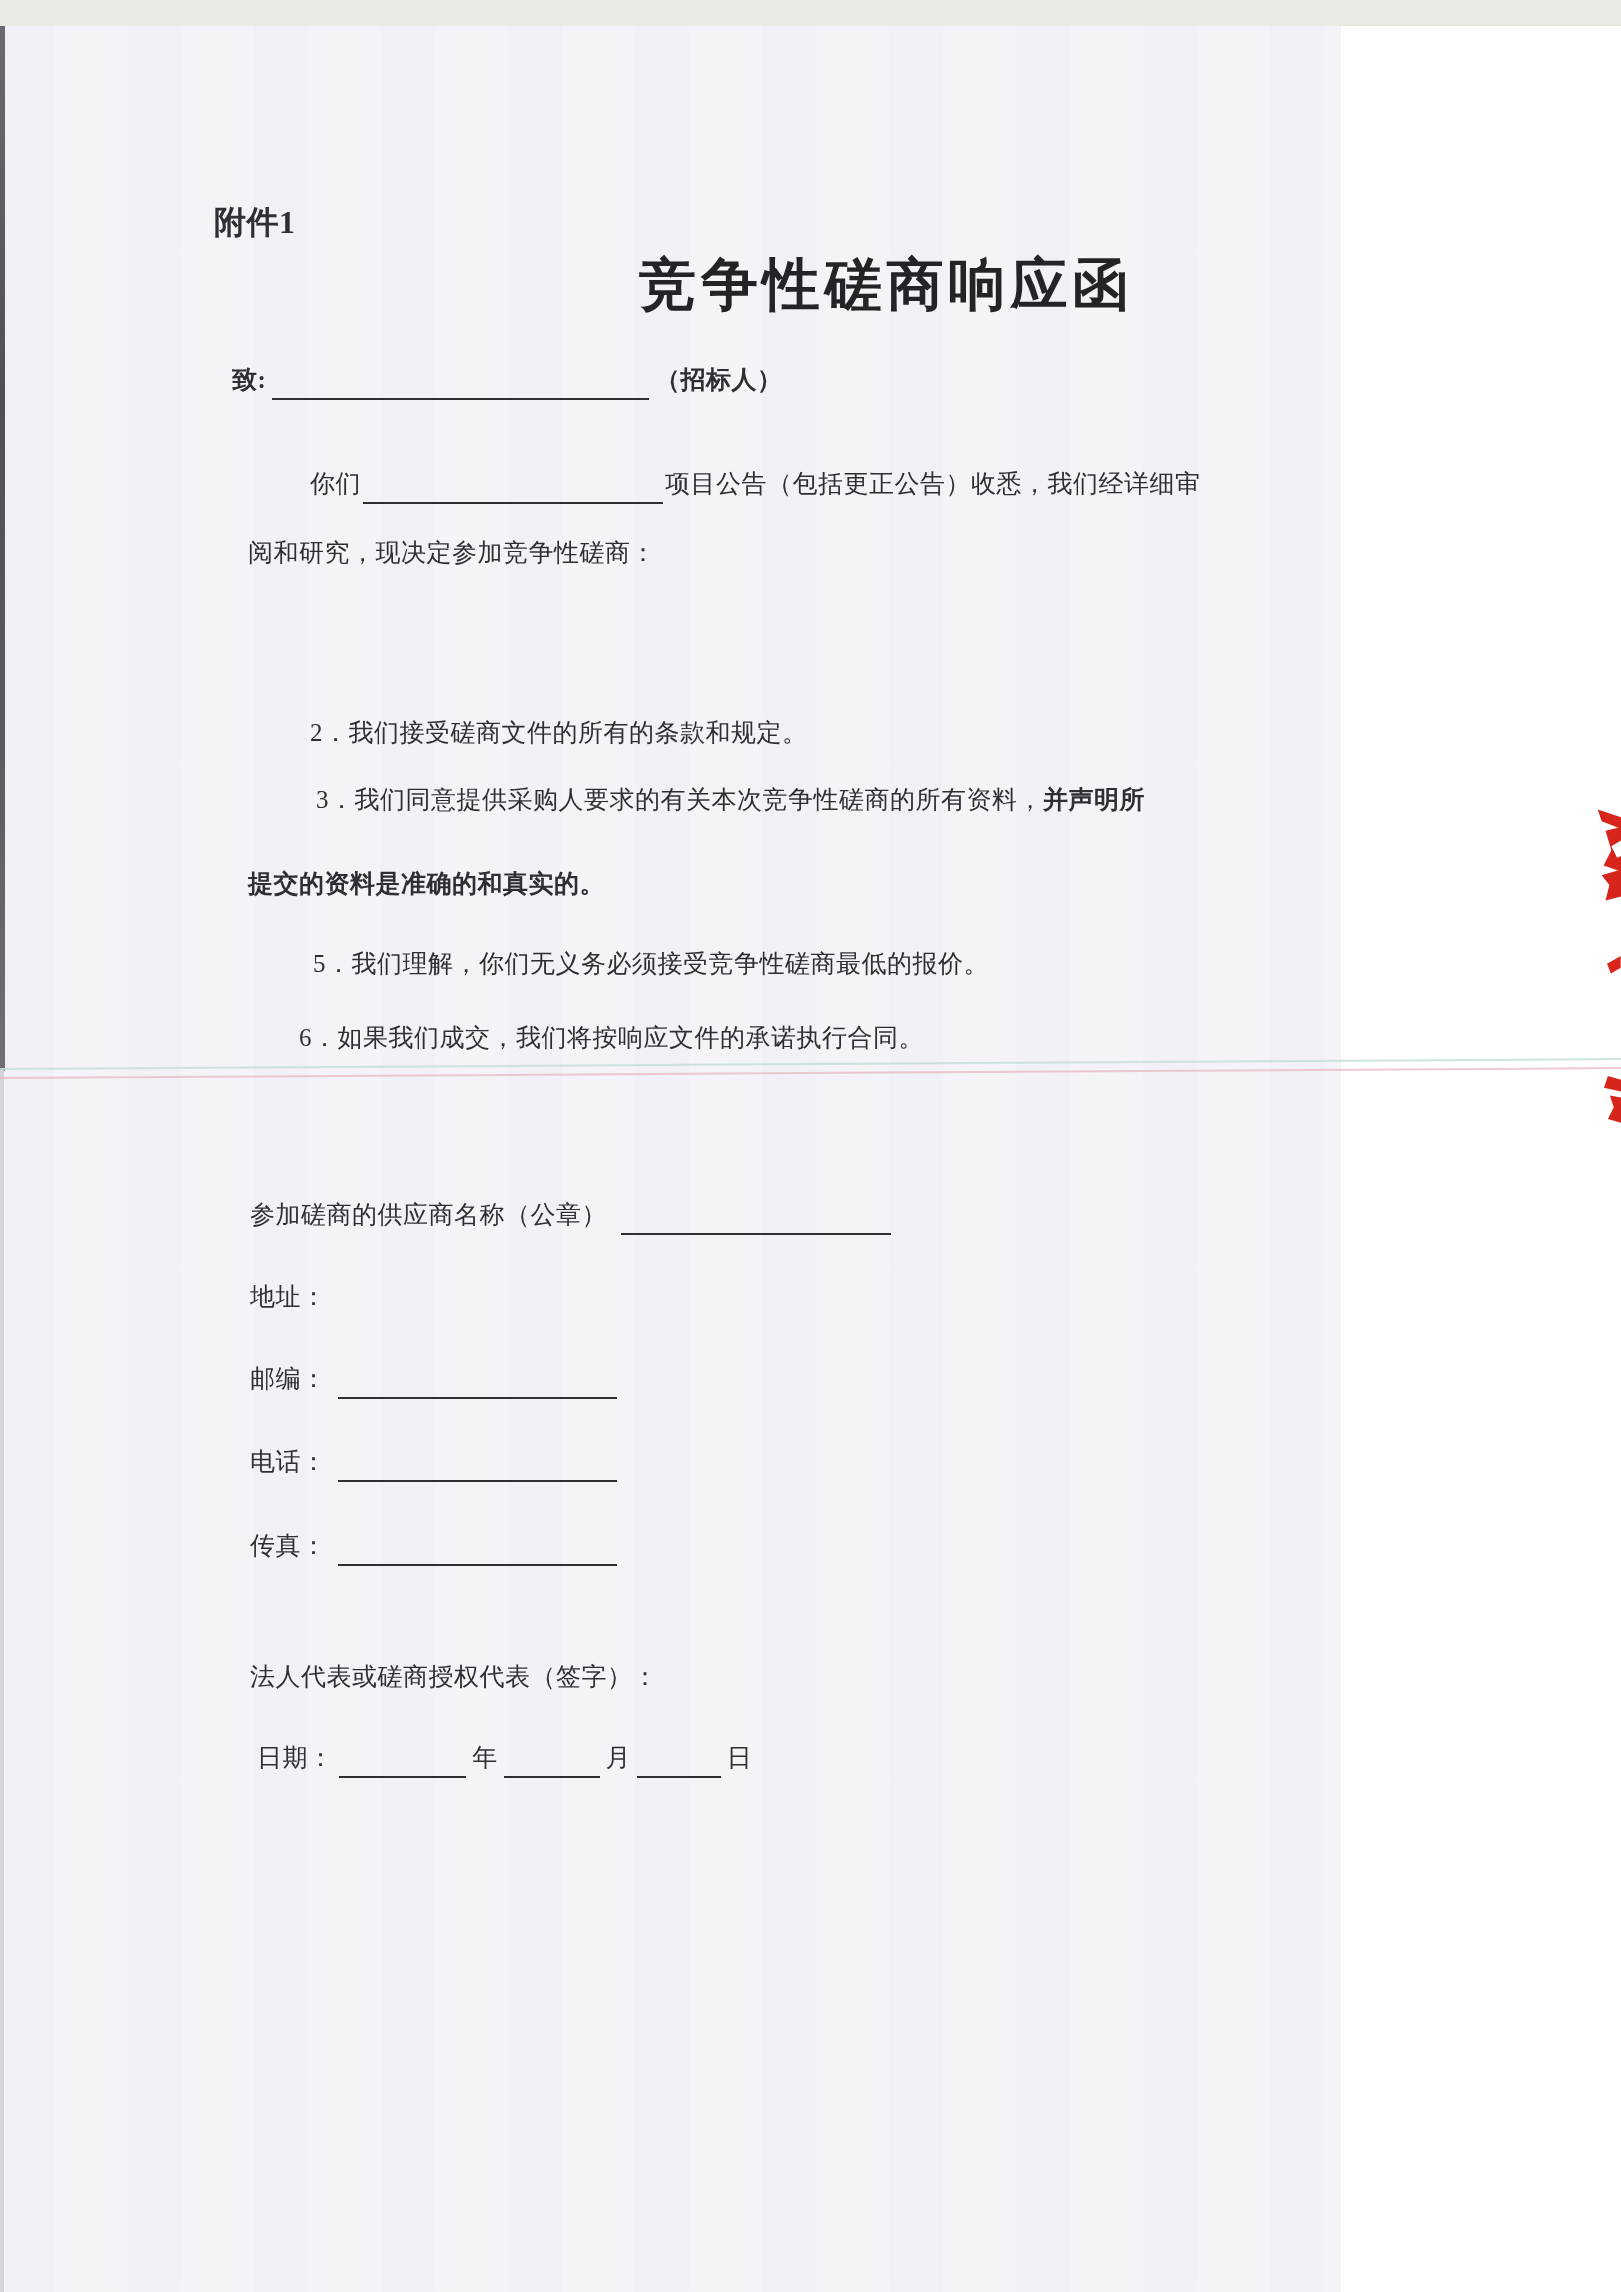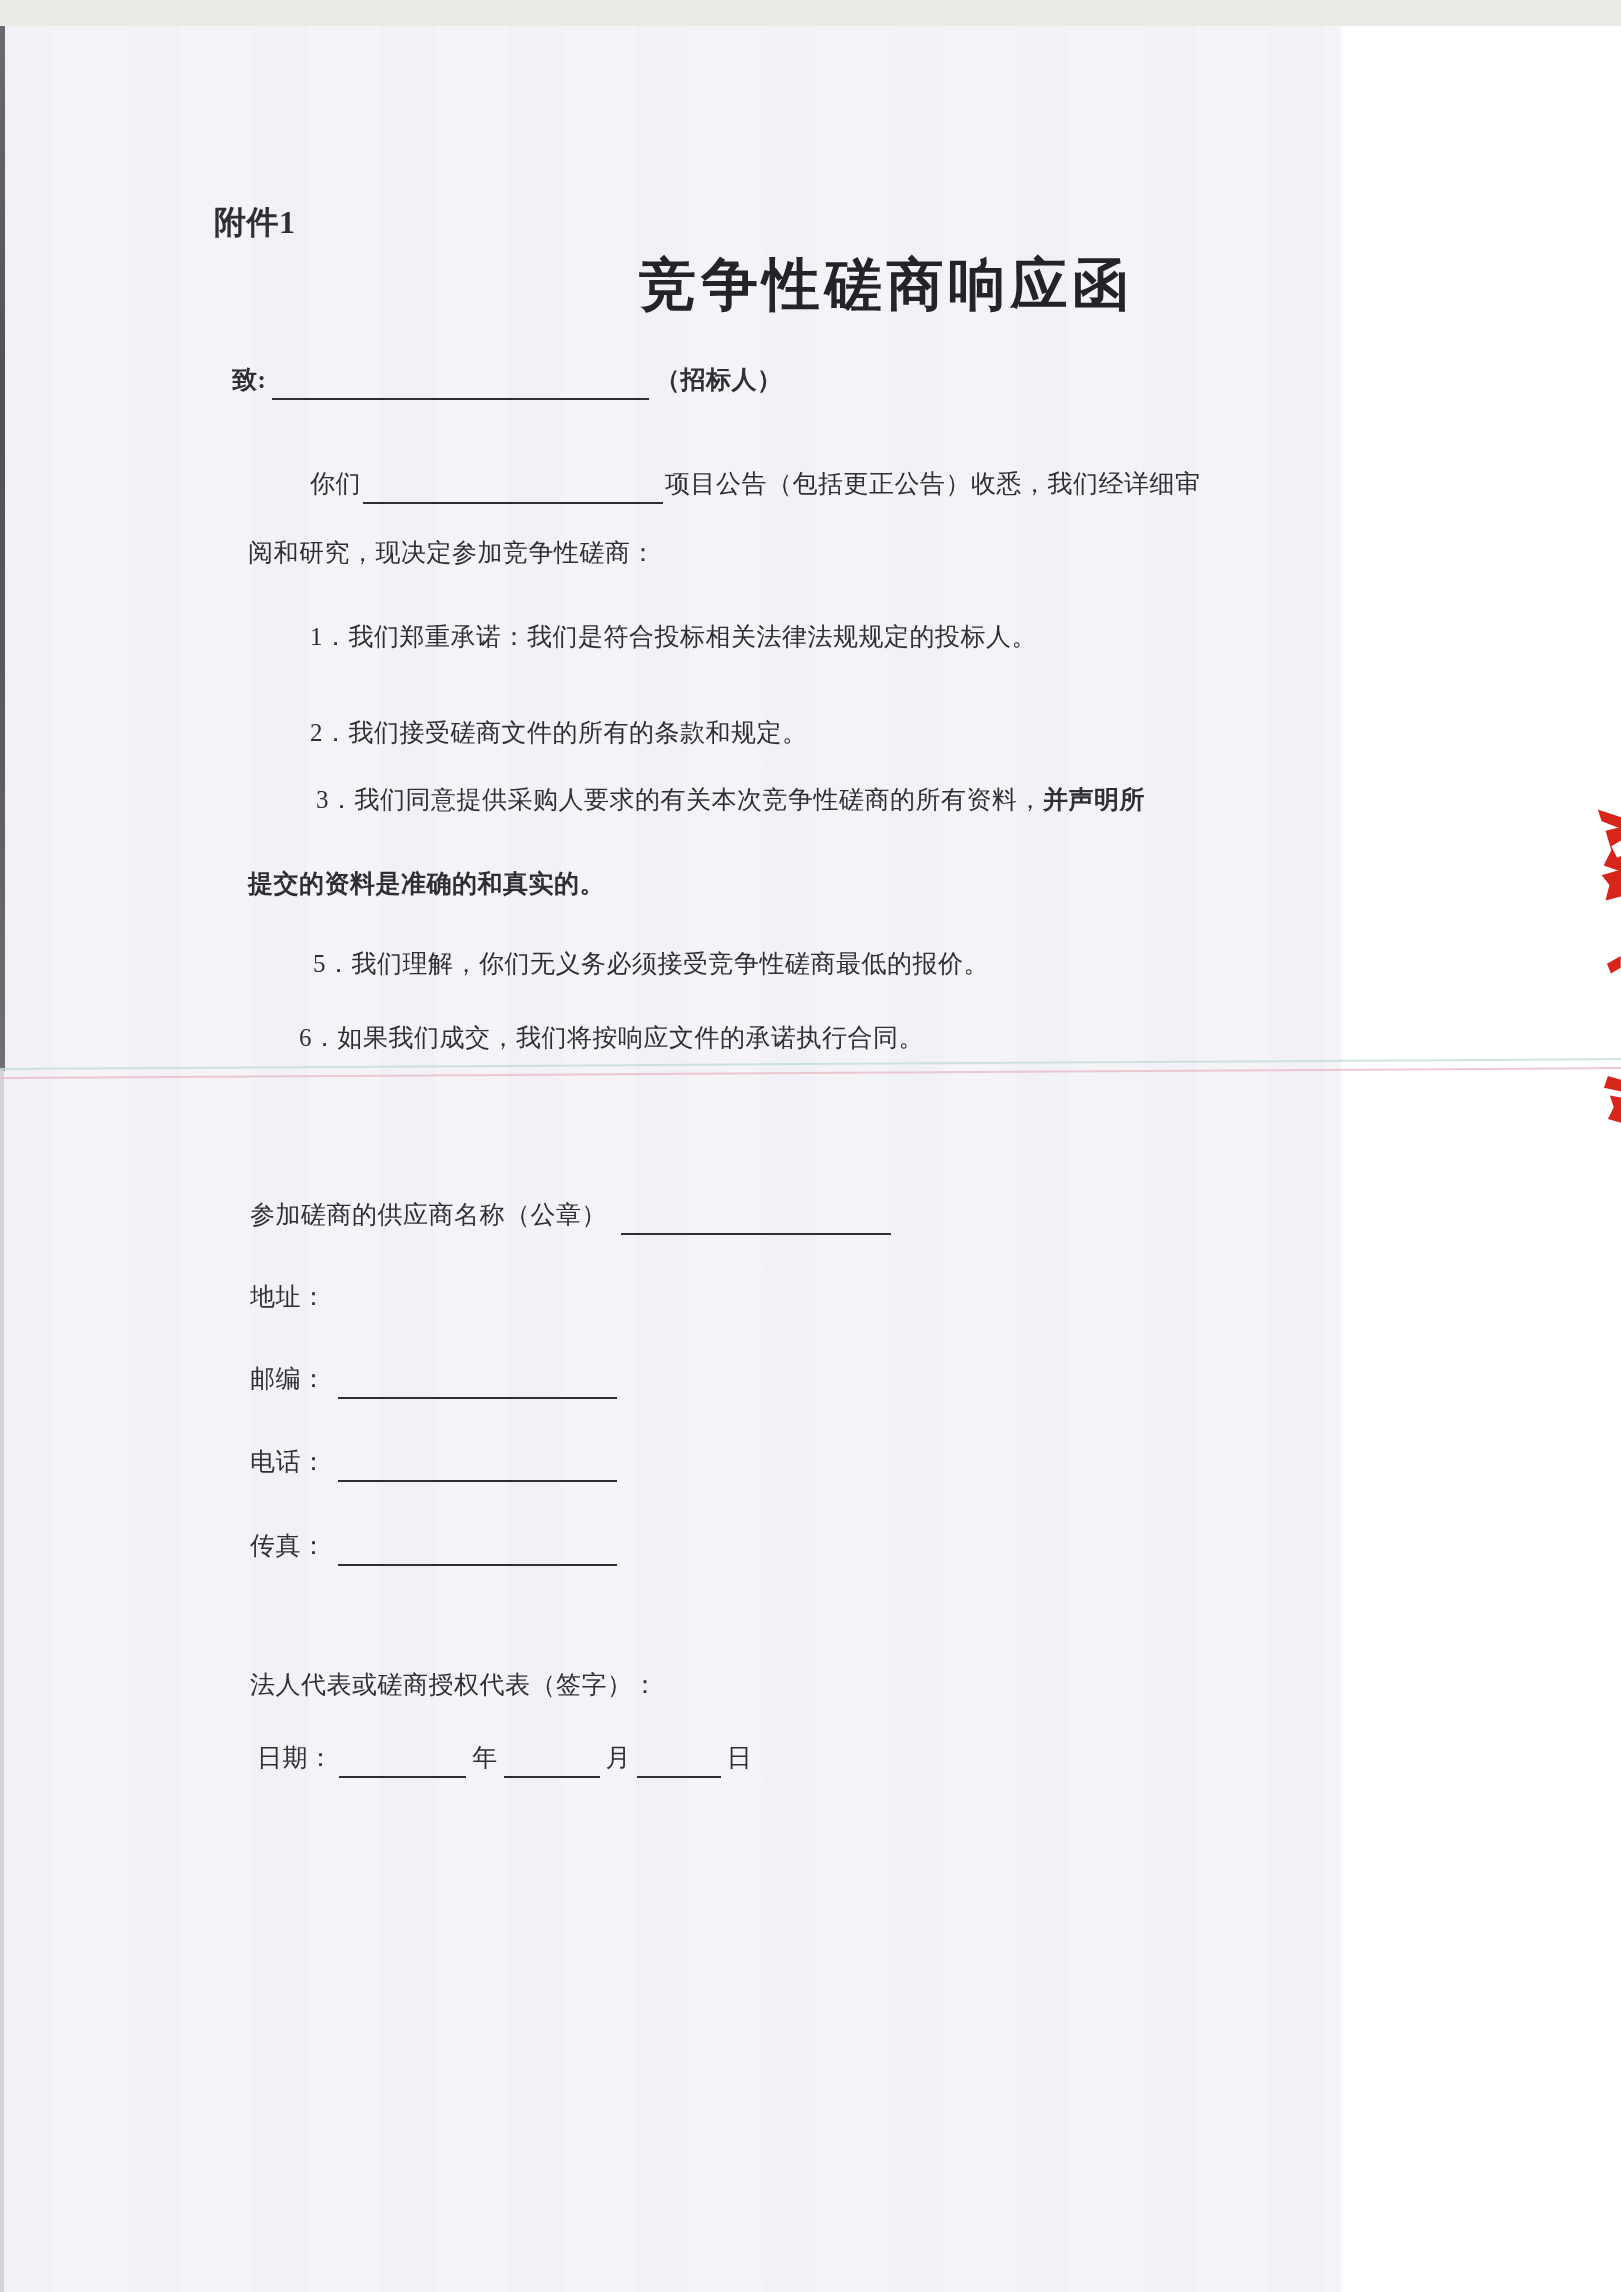--- a/index.html
+++ b/index.html
@@ -56,23 +56,20 @@
 
   <div class="line bold" style="left:232px;top:359px;">
     <span>致:</span><span class="u" style="width:377px;"></span><span>（招标人）</span>
   </div>
 
   <div class="line" style="left:310px;top:451px;margin-top:12px;">
     <span>你们</span><span class="u" style="width:300px;margin:0 2px;"></span><span>项目公告（包括更正公告）收悉，我们经详细审</span>
   </div>
   <div class="line" style="left:248px;top:532px;">阅和研究，现决定参加竞争性磋商：</div>
 
-  <div class="line" style="left:310px;top:616px;">
-    <span>1．我们郑重承诺：我们是符合投标相关法律法规规定的投标人。</span>
-  </div>
   <div class="line" style="left:310px;top:698px;margin-top:14px;">
     <span>2．我们接受磋商文件的所有的条款和规定。</span>
   </div>
   <div class="line" style="left:316px;top:779px;">
     <span>3．我们同意提供采购人要求的有关本次竞争性磋商的所有资料，</span><b>并声明所</b>
   </div>
   <div class="line" style="left:248px;top:863px;">
     <b>提交的资料是准确的和真实的。</b>
   </div>
   <div class="line" style="left:313px;top:943px;">
@@ -94,21 +91,21 @@
   <div class="line" style="left:250px;top:1358px;">
     <span>邮编：</span><span class="u" style="width:279px;margin-left:11.8px;"></span>
   </div>
   <div class="line" style="left:250px;top:1441px;">
     <span>电话：</span><span class="u" style="width:279px;margin-left:11.8px;"></span>
   </div>
   <div class="line" style="left:250px;top:1525px;">
     <span>传真：</span><span class="u" style="width:279px;margin-left:11.8px;"></span>
   </div>
 
-  <div class="line" style="left:250px;top:1656px;margin-top:8px;">
+  <div class="line" style="left:250px;top:1656px;">
     <span>法人代表或磋商授权代表（签字）：</span>
   </div>
   <div class="line" style="left:257px;top:1737px;">
     <span>日期：</span><span class="u" style="width:127px;"></span><span>年</span><span class="u" style="width:96px;"></span><span>月</span><span class="u" style="width:84px;"></span><span>日</span>
   </div>
 
   <svg width="29" height="94" style="position:absolute;left:1592px;top:807px;" viewBox="0 0 30 96">
     <g fill="var(--seal-red)">
       <path d="M6 2 L30 10 L30 22 L10 14 Z"></path>
       <path d="M14 24 L30 20 L30 34 L20 40 L26 52 L30 50 L30 66 L12 60 L20 44 Z"></path>

